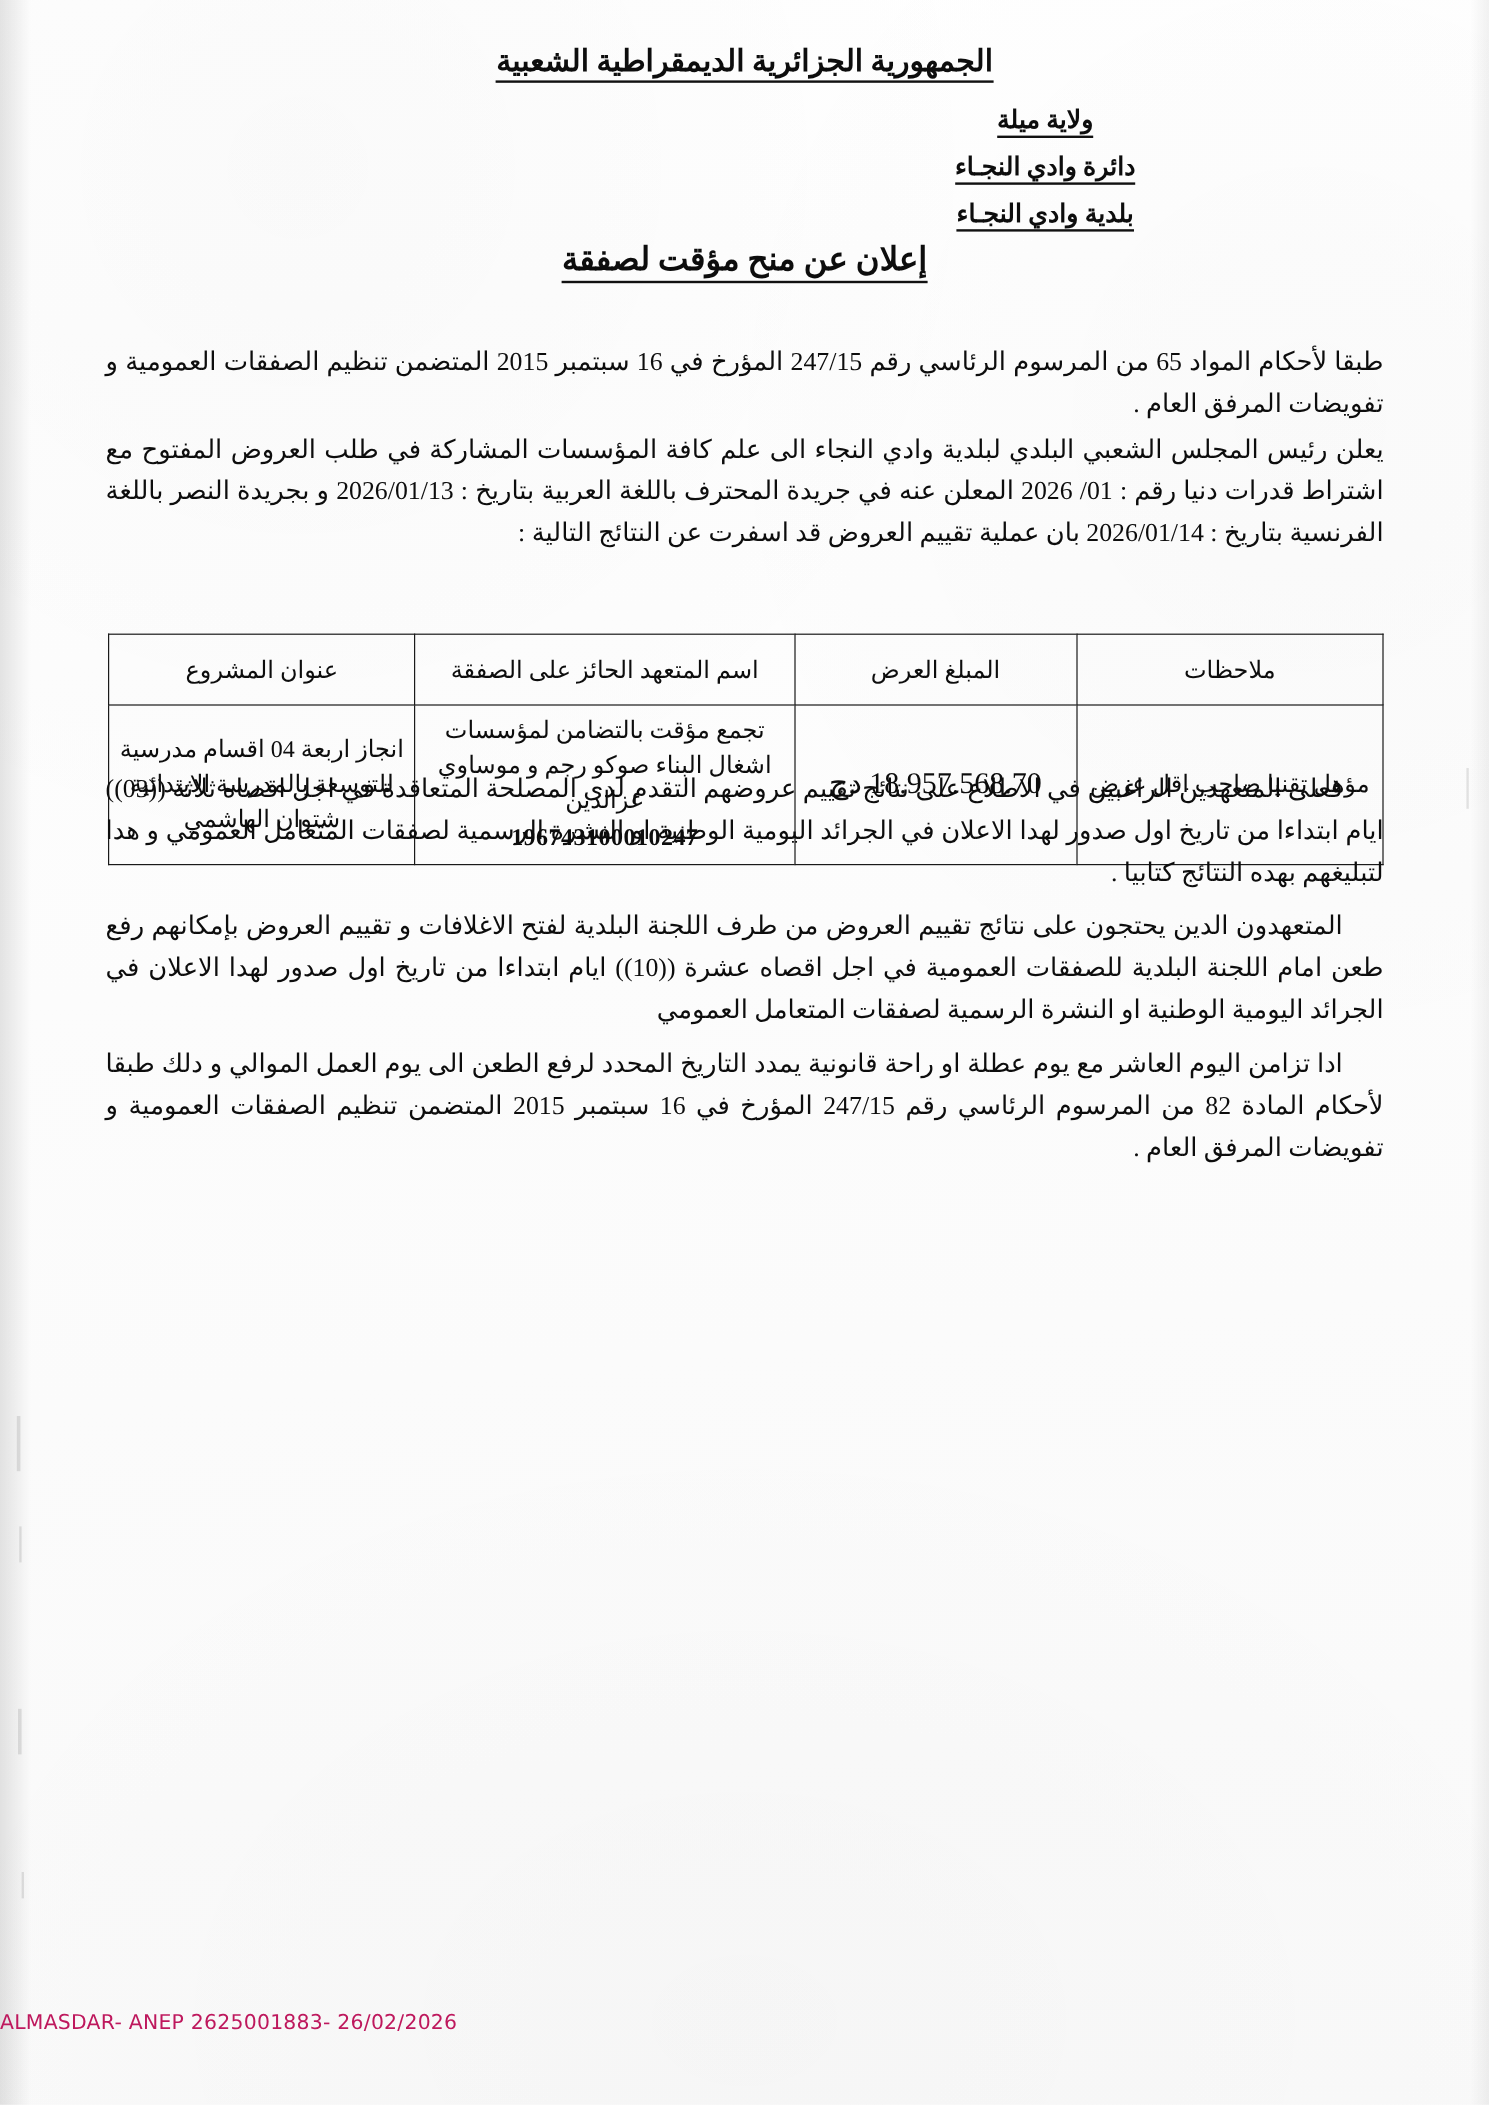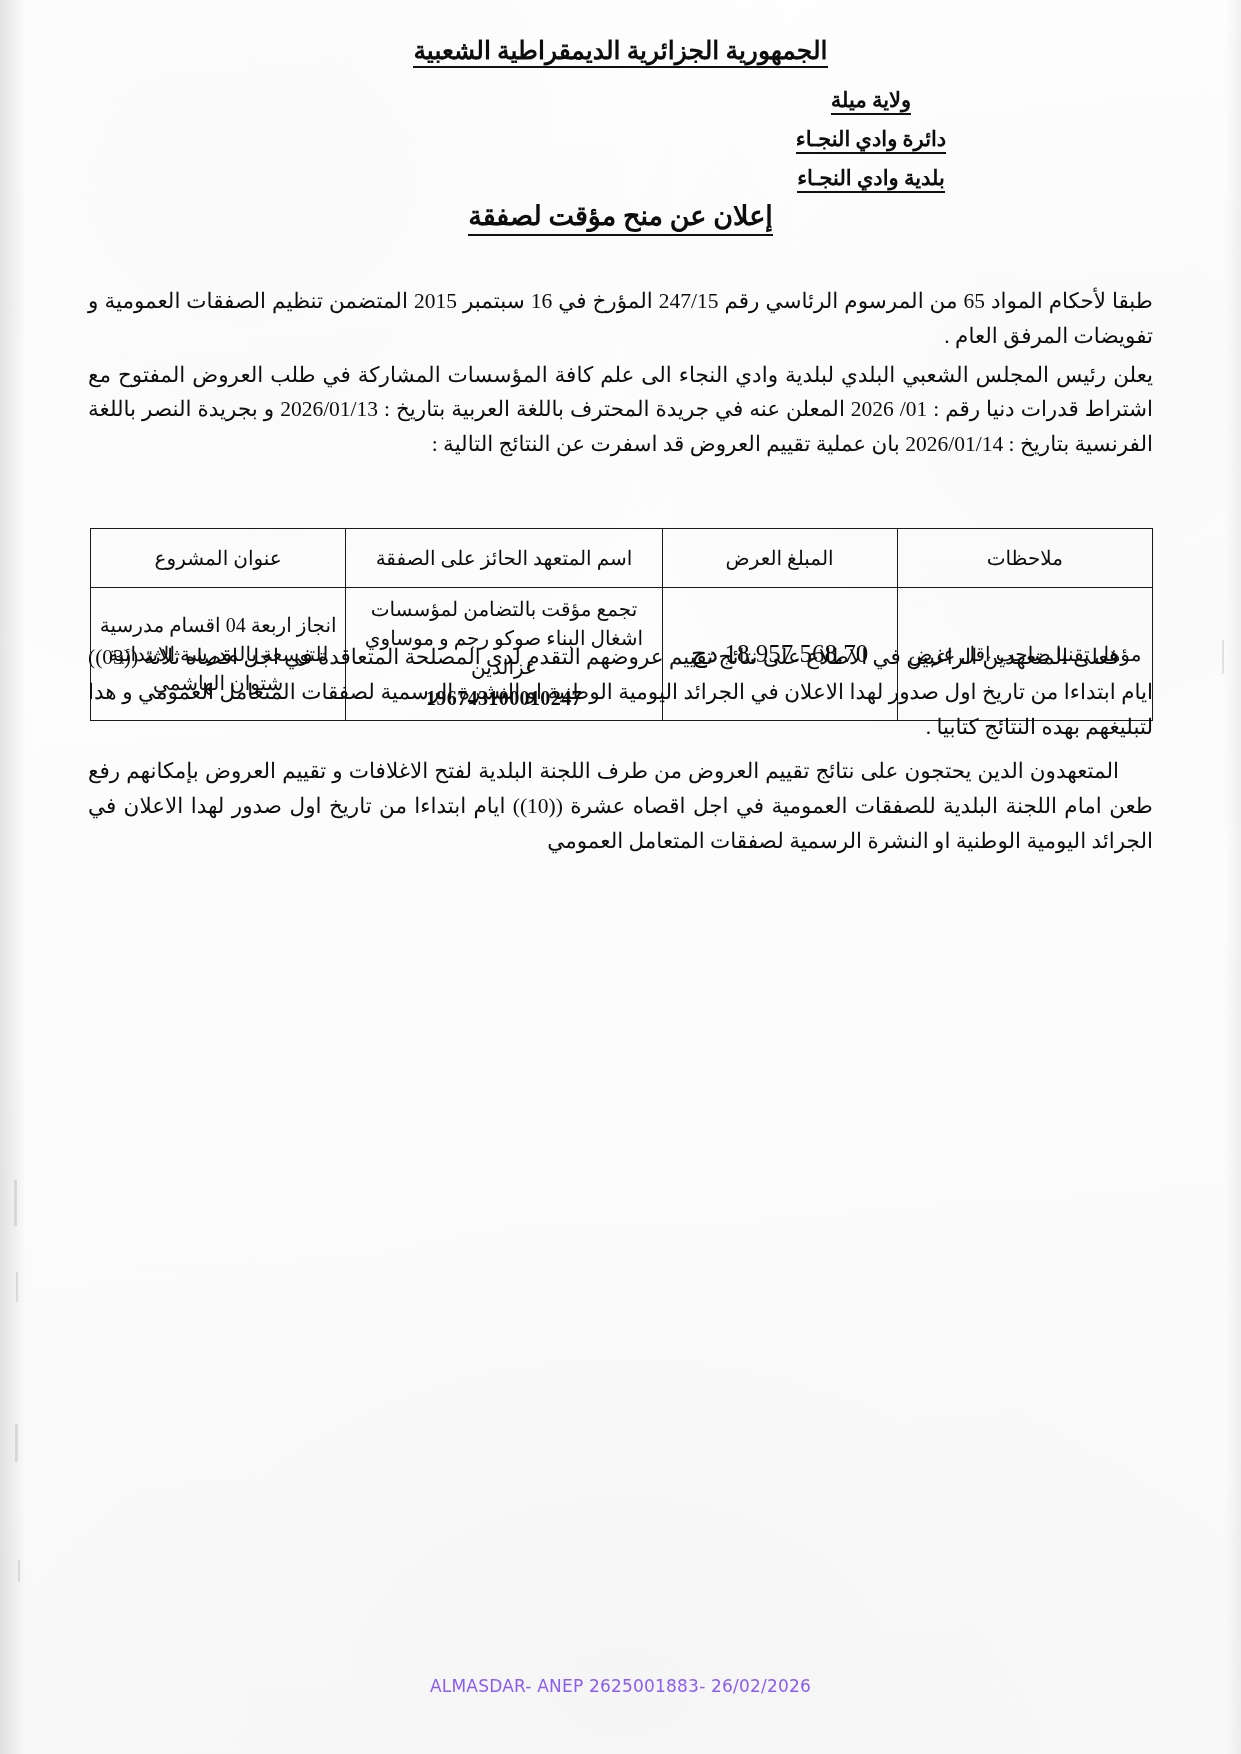--- a/index.html
+++ b/index.html
@@ -180,25 +180,25 @@
     left: 88px;
   }
   .lower-wrap p.para { margin-bottom: 10px; }
   .block-gap { margin-top: 16px; }
 
   
   .footer {
     position: absolute;
     bottom: 58px;
     left: 0; right: 0;
-    text-align: center;
+    text-align: left;
     direction: ltr;
     font-family: "DejaVu Sans", "Liberation Sans", sans-serif;
     font-size: 17px;
-    color: #8b5cf6;
+    color: #be185d;
     letter-spacing: 0.2px;
   }
 
   
   .scan-mark {
     position: absolute;
     background: rgba(0,0,0,0.10);
     pointer-events: none;
   }
   .m1 { left: 14px; top: 1180px;  width: 3px;  height: 46px; }
@@ -269,18 +269,19 @@
             <span class="bidder-id">196743100010247</span>
           </td>
           <td class="cell col-project">انجاز اربعة 04 اقسام مدرسية للتوسعة بالمدرسة الابتدائية شتوان الهاشمي</td>
         </tr>
       </tbody>
     </table>
 
     <div class="lower-wrap">
       <p class="para indent">فعلى المتعهدين الراغبين في الاطلاع على نتائج تقييم عروضهم التقدم لدى المصلحة المتعاقدة في اجل اقصاه ثلاثة ((03)) ايام ابتداءا من تاريخ اول صدور لهدا الاعلان في الجرائد اليومية الوطنية او النشرة الرسمية لصفقات المتعامل العمومي و هدا لتبليغهم بهده النتائج كتابيا .</p>
       <p class="para indent block-gap">المتعهدون الدين يحتجون على نتائج تقييم العروض من طرف اللجنة البلدية لفتح الاغلافات و تقييم العروض بإمكانهم رفع طعن امام اللجنة البلدية للصفقات العمومية في اجل اقصاه عشرة ((10)) ايام ابتداءا من تاريخ اول صدور لهدا الاعلان في الجرائد اليومية الوطنية او النشرة الرسمية لصفقات المتعامل العمومي</p>
+      <p class="para indent block-gap">ادا تزامن اليوم العاشر مع يوم عطلة او راحة قانونية يمدد التاريخ المحدد لرفع الطعن الى يوم العمل الموالي و دلك طبقا لأحكام المادة 82 من المرسوم الرئاسي رقم 247/15 المؤرخ في 16 سبتمبر 2015 المتضمن تنظيم الصفقات العمومية و تفويضات المرفق العام .</p>
     </div>
 
     <div class="footer">ALMASDAR- ANEP 2625001883- 26/02/2026</div>
 
   </div>
 </div>
 
 </body></html>

